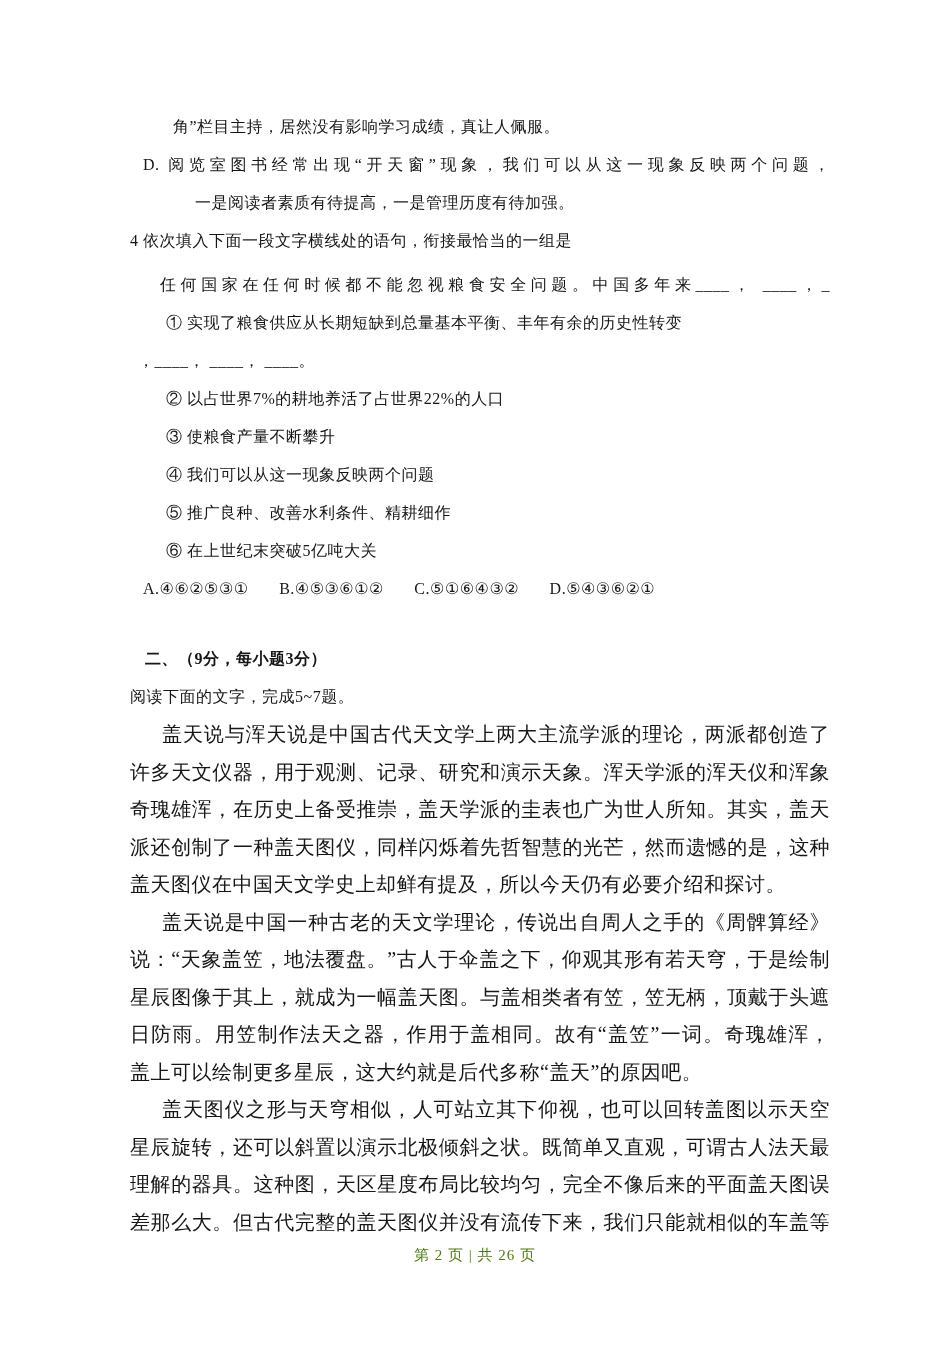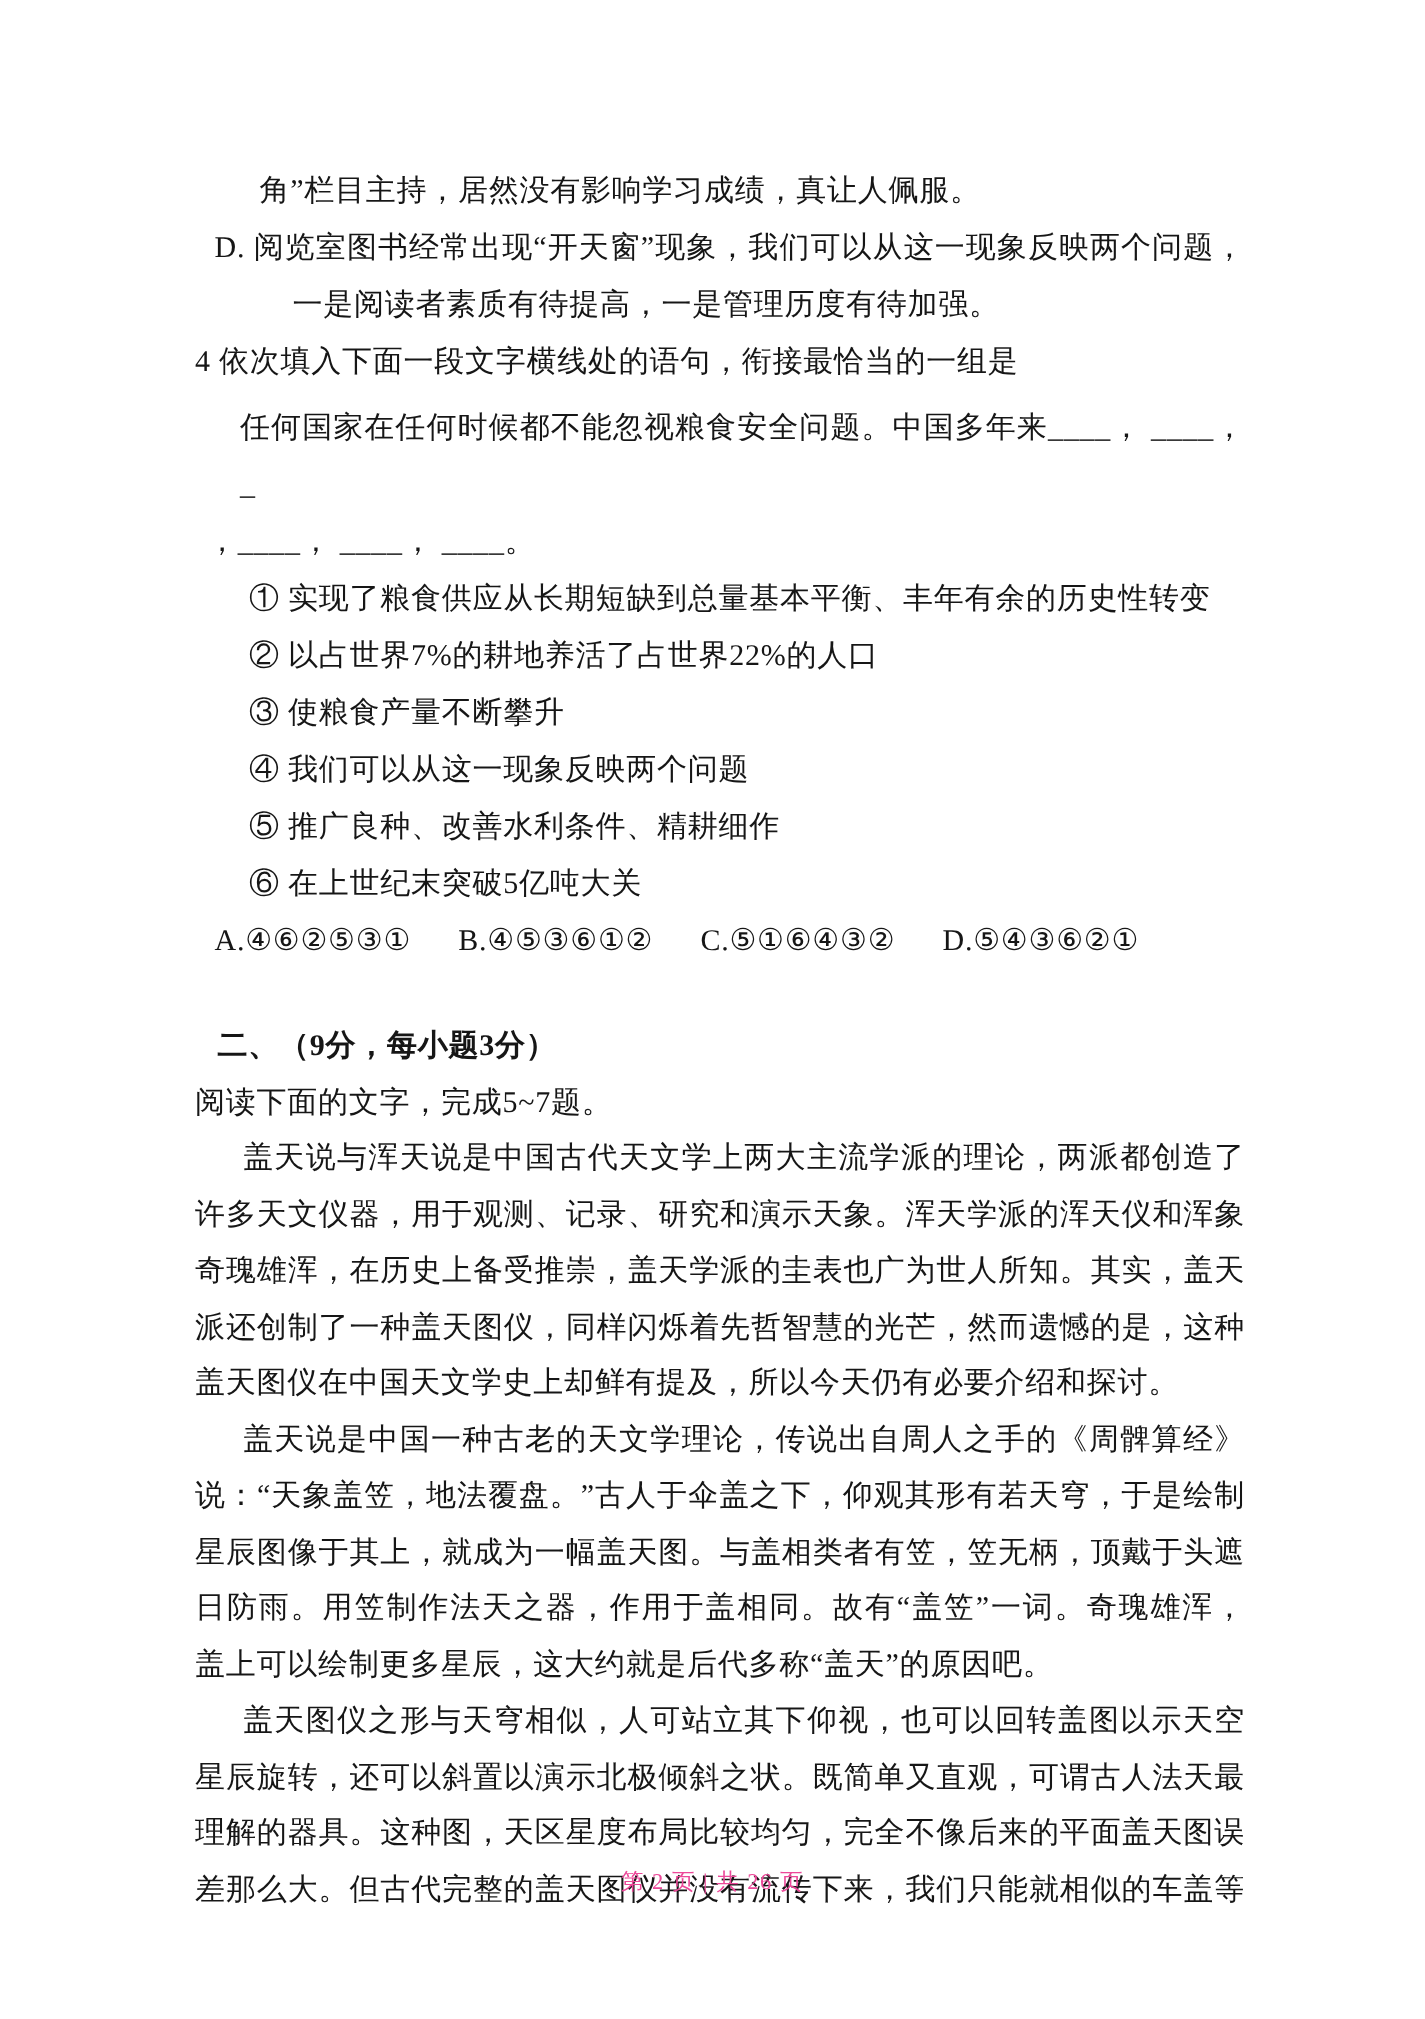--- a/index.html
+++ b/index.html
@@ -17,21 +17,21 @@
     overflow: hidden;
   }
   .content {
     position: absolute;
     left: 130px;
     top: 108px;
     width: 700px;
   }
   
   .l {
-    font-size: 20px;
+    font-size: 16px;
     line-height: 38px;
     letter-spacing: 0.5px;
   }
   
   .pl {
     font-size: 20px;
     line-height: 37.5px;
     letter-spacing: 0.5px;
   }
   .jl { text-align: justify; text-align-last: justify; }
@@ -49,39 +49,39 @@
   .options span { margin-right: 26px; }
   .options span:last-child { margin-right: 0; }
   .footer {
     position: absolute;
     left: 0;
     top: 1243px;
     width: 950px;
     text-align: center;
     font-size: 15px;
     line-height: 24px;
-    color: #ec4899;
+    color: #4d7c0f;
     letter-spacing: 1px;
   }
 </style>
 </head>
 <body>
 
 <div class="page">
   <main class="content">
 
     <div class="l ind43">角”栏目主持，居然没有影响学习成绩，真让人佩服。</div>
     <div class="l ind13 jl">D. 阅览室图书经常出现“开天窗”现象，我们可以从这一现象反映两个问题，</div>
     <div class="l ind65">一是阅读者素质有待提高，一是管理历度有待加强。</div>
 
     <div class="l">4 依次填入下面一段文字横线处的语句，衔接最恰当的一组是</div>
     <div class="l ind30 jl mt6">任何国家在任何时候都不能忽视粮食安全问题。中国多年来____， ____，_</div>
+    <div class="l ind36">① 实现了粮食供应从长期短缺到总量基本平衡、丰年有余的历史性转变</div>
+
     <div class="l ind8">，____， ____， ____。</div>
-
-    <div class="l ind36">① 实现了粮食供应从长期短缺到总量基本平衡、丰年有余的历史性转变</div>
     <div class="l ind36">② 以占世界7%的耕地养活了占世界22%的人口</div>
     <div class="l ind36">③ 使粮食产量不断攀升</div>
     <div class="l ind36">④ 我们可以从这一现象反映两个问题</div>
     <div class="l ind36">⑤ 推广良种、改善水利条件、精耕细作</div>
     <div class="l ind36">⑥ 在上世纪末突破5亿吨大关</div>
 
     <div class="l ind13 options">
       <span>A.④⑥②⑤③①</span>
       <span>B.④⑤③⑥①②</span>
       <span>C.⑤①⑥④③②</span>

